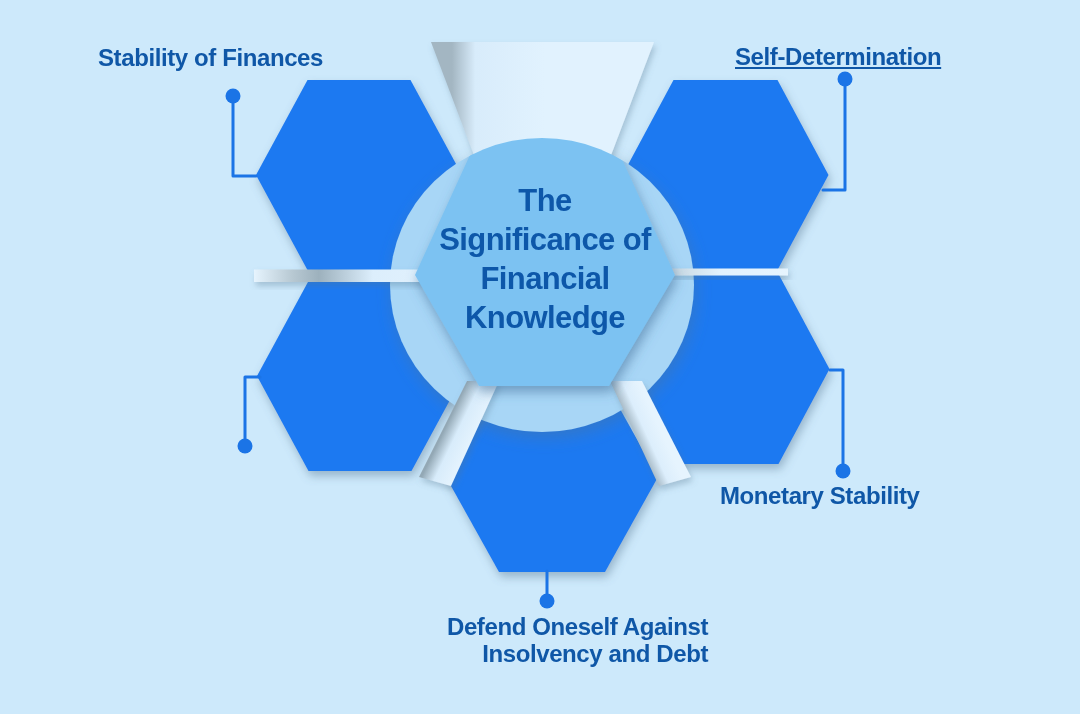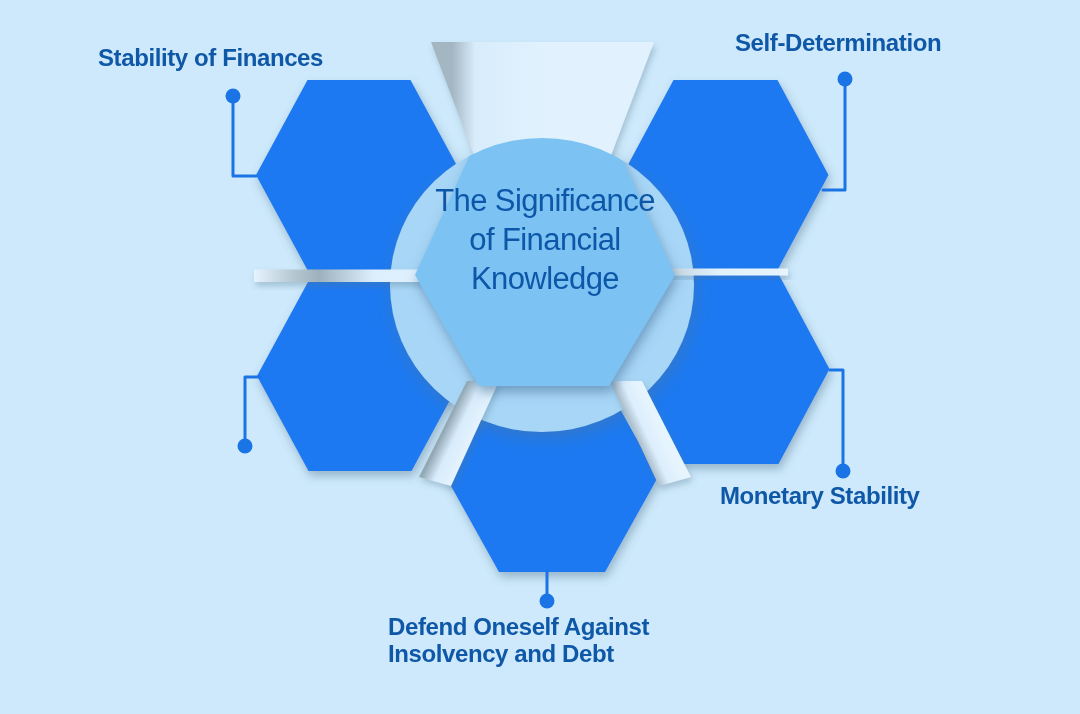--- a/index.html
+++ b/index.html
@@ -16,30 +16,30 @@
     position: absolute;
     font-weight: 700;
     font-size: 24px;
     letter-spacing: -0.4px;
     color: #0f57a7;
     white-space: nowrap;
     z-index: 5;
   }
   .node-label.wrap {
     white-space: normal;
-    text-align: left;
+    text-align: right;
     line-height: 27px;
   }
   .center-title {
     position: absolute;
     left: 430px;
     top: 181px;
     width: 230px;
     text-align: center;
-    font-weight: 400;
+    font-weight: 700;
     font-size: 31px;
     line-height: 39px;
     letter-spacing: -0.6px;
     color: #0d57a9;
     z-index: 5;
   }
 </style>
 </head>
 <body>
 
@@ -124,20 +124,20 @@
       <circle cx="245" cy="446" r="7.5"></circle>
       <circle cx="843" cy="471" r="7.5"></circle>
       <circle cx="547" cy="601" r="7.5"></circle>
     </g>
   </svg>
 
   <div class="center-title">The Significance of Financial Knowledge</div>
 
   <div class="node-label" style="left:98px; top:44px;">Stability of Finances</div>
 
-  <div class="node-label" style="left:735px; top:29px;">Self-Determination</div>
+  <div class="node-label" style="left:735px; top:43px;text-decoration:underline;">Self-Determination</div>
 
 
   <div class="node-label" style="left:720px; top:482px;">Monetary Stability</div>
 
   <div class="node-label wrap" style="left:388px; top:613px; width:320px;">Defend Oneself Against Insolvency and Debt</div>
 
 </div>
 
 </body></html>

